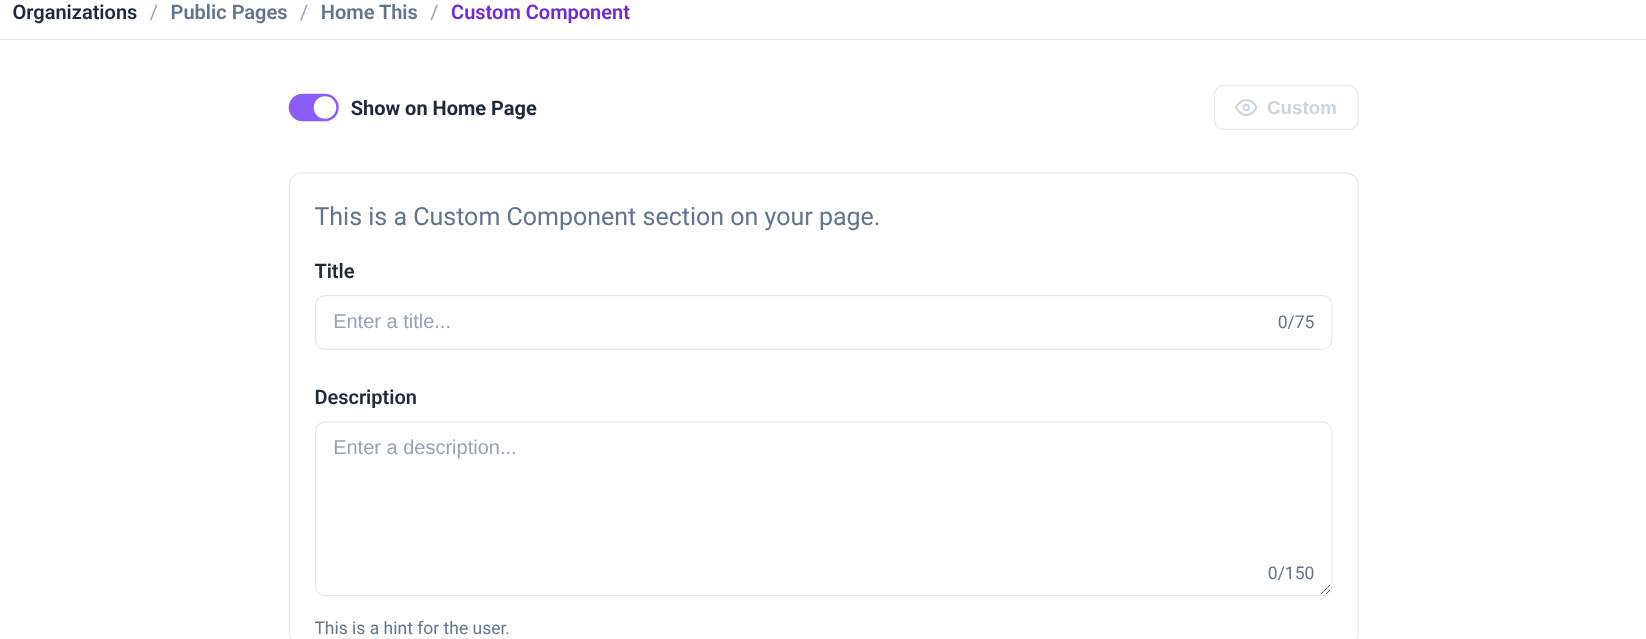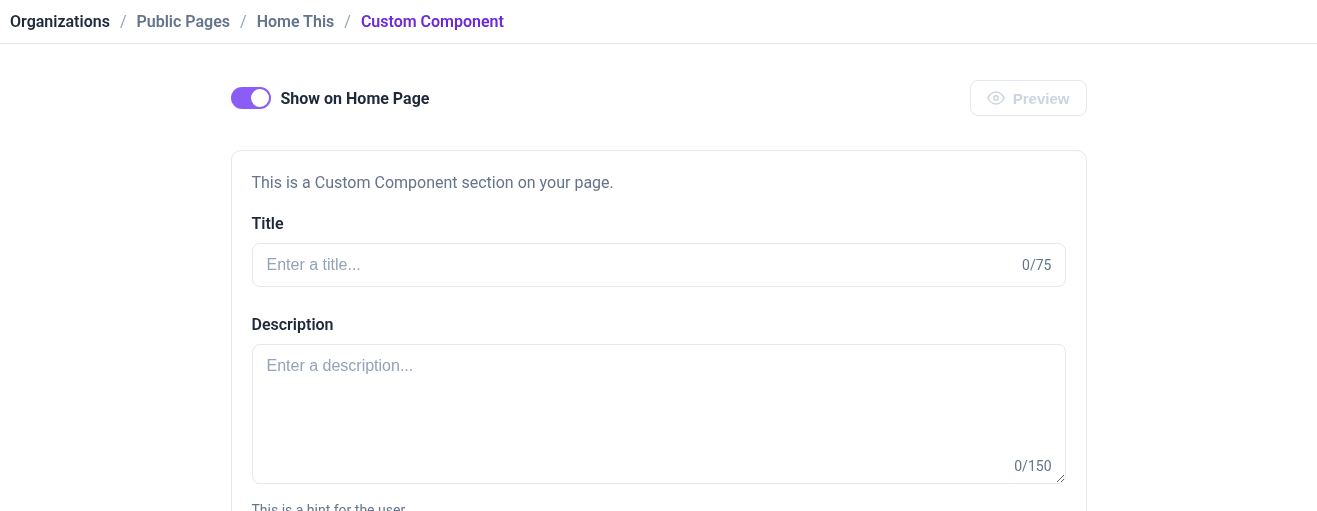--- a/index.html
+++ b/index.html
@@ -10,21 +10,21 @@
     width: 1317px;
     height: 511px;
     overflow: hidden;
   }
 
   
   .breadcrumb {
     display: flex;
     align-items: center;
     gap: 10px;
-    padding: 12px 10px 12px 10px;
+    padding: 0 10px 12px 10px;
     border-bottom: 1px solid #e5e7eb;
     font-size: 16px;
     font-weight: 600;
   }
   .breadcrumb .crumb { color: #64748b; cursor: pointer; }
   .breadcrumb .crumb.first { color: #1e293b; }
   .breadcrumb .crumb.active { color: #6d28d9; text-align: right; }
   .breadcrumb .sep { color: #94a3b8; font-weight: 400; }
 
   
@@ -84,21 +84,21 @@
   .preview-btn svg { width: 18px; height: 18px; stroke: #cbd5e1; }
 
   
   .card {
     border: 1px solid #e5e7eb;
     border-radius: 10px;
     padding: 22px 20px 0 20px;
   }
   .intro {
     color: #64748b;
-    font-size: 16px;
+    font-size: 20px;
     margin-bottom: 22px;
   }
   .field-label {
     font-size: 16px;
     font-weight: 600;
     color: #1e293b;
     margin-bottom: 10px;
   }
 
   
@@ -182,21 +182,21 @@
         <div class="knob"></div>
       </div>
       <span class="toggle-label">Show on Home Page</span>
     </div>
 
     <button class="preview-btn" type="button">
       <svg viewBox="0 0 24 24" fill="none" stroke="currentColor" stroke-width="2" stroke-linecap="round" stroke-linejoin="round">
         <path d="M1 12s4-8 11-8 11 8 11 8-4 8-11 8-11-8-11-8z"></path>
         <circle cx="12" cy="12" r="3"></circle>
       </svg>
-      <span>Preview</span>
+      <span>Custom</span>
     </button>
   </div>
 
   <div class="card">
     <p class="intro">This is a Custom Component section on your page.</p>
 
     <div class="field-label">Title</div>
     <div class="input-wrap">
       <input type="text" class="text-input" placeholder="Enter a title..." style="">
       <span class="counter">0/75</span>

